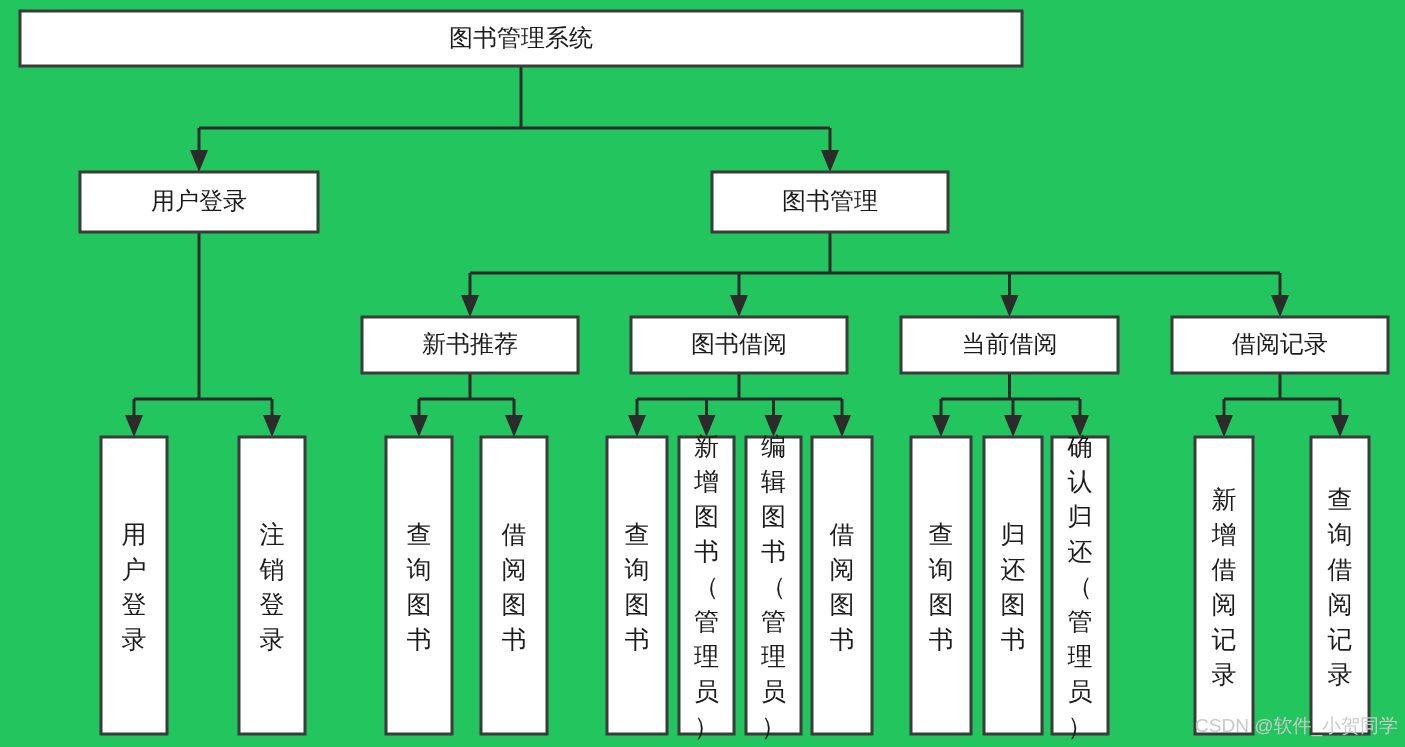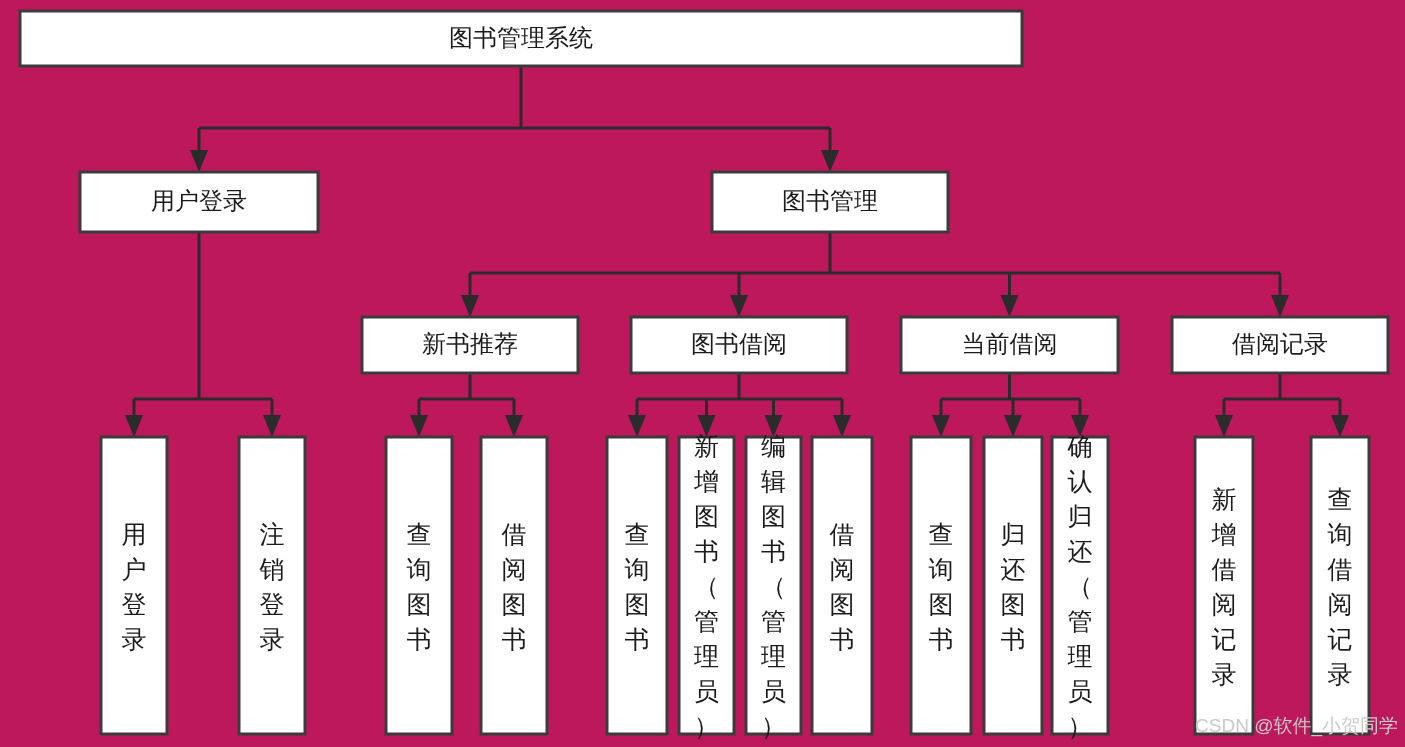--- a/index.html
+++ b/index.html
@@ -7,21 +7,21 @@
     padding: 0;
     background: #ffffff;
   }
   body {
     font-family: "Liberation Sans", "DejaVu Sans", sans-serif;
   }
   #diagram-root {
     position: relative;
     width: 1405px;
     height: 747px;
-    background: #be185d;
+    background: #22c55e;
     overflow: hidden;
   }
   svg#flow-svg {
     position: absolute;
     top: 0;
     left: 0;
     width: 1405px;
     height: 747px;
     display: block;
   }

